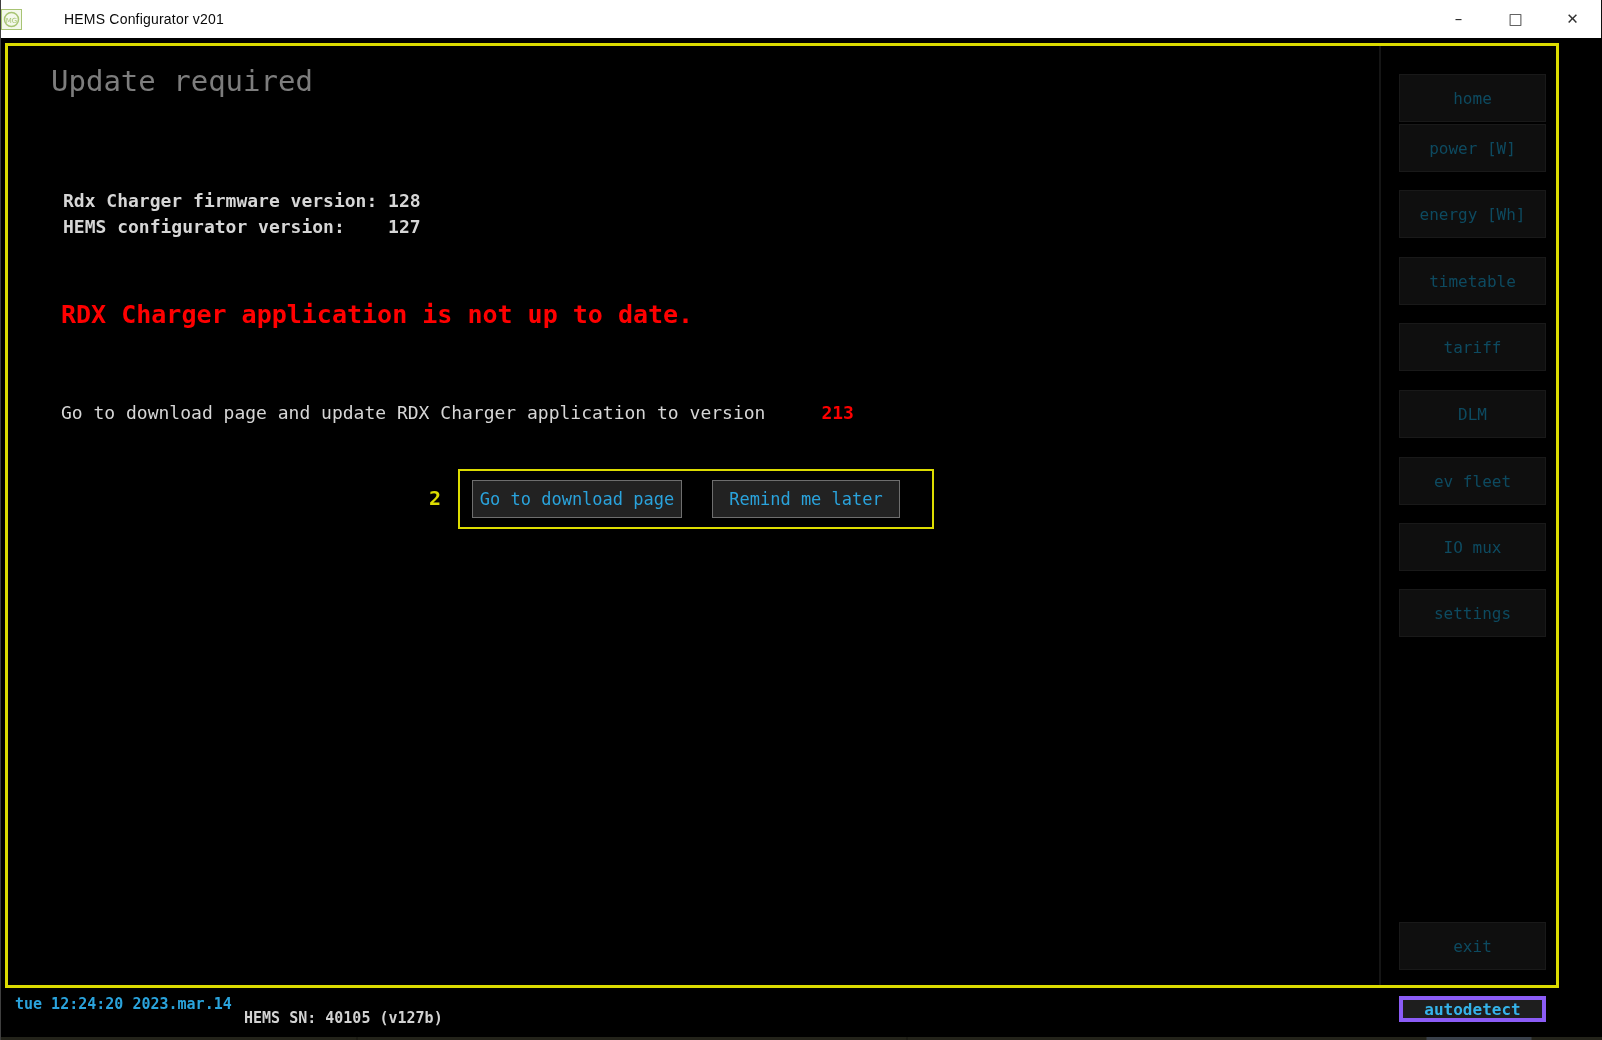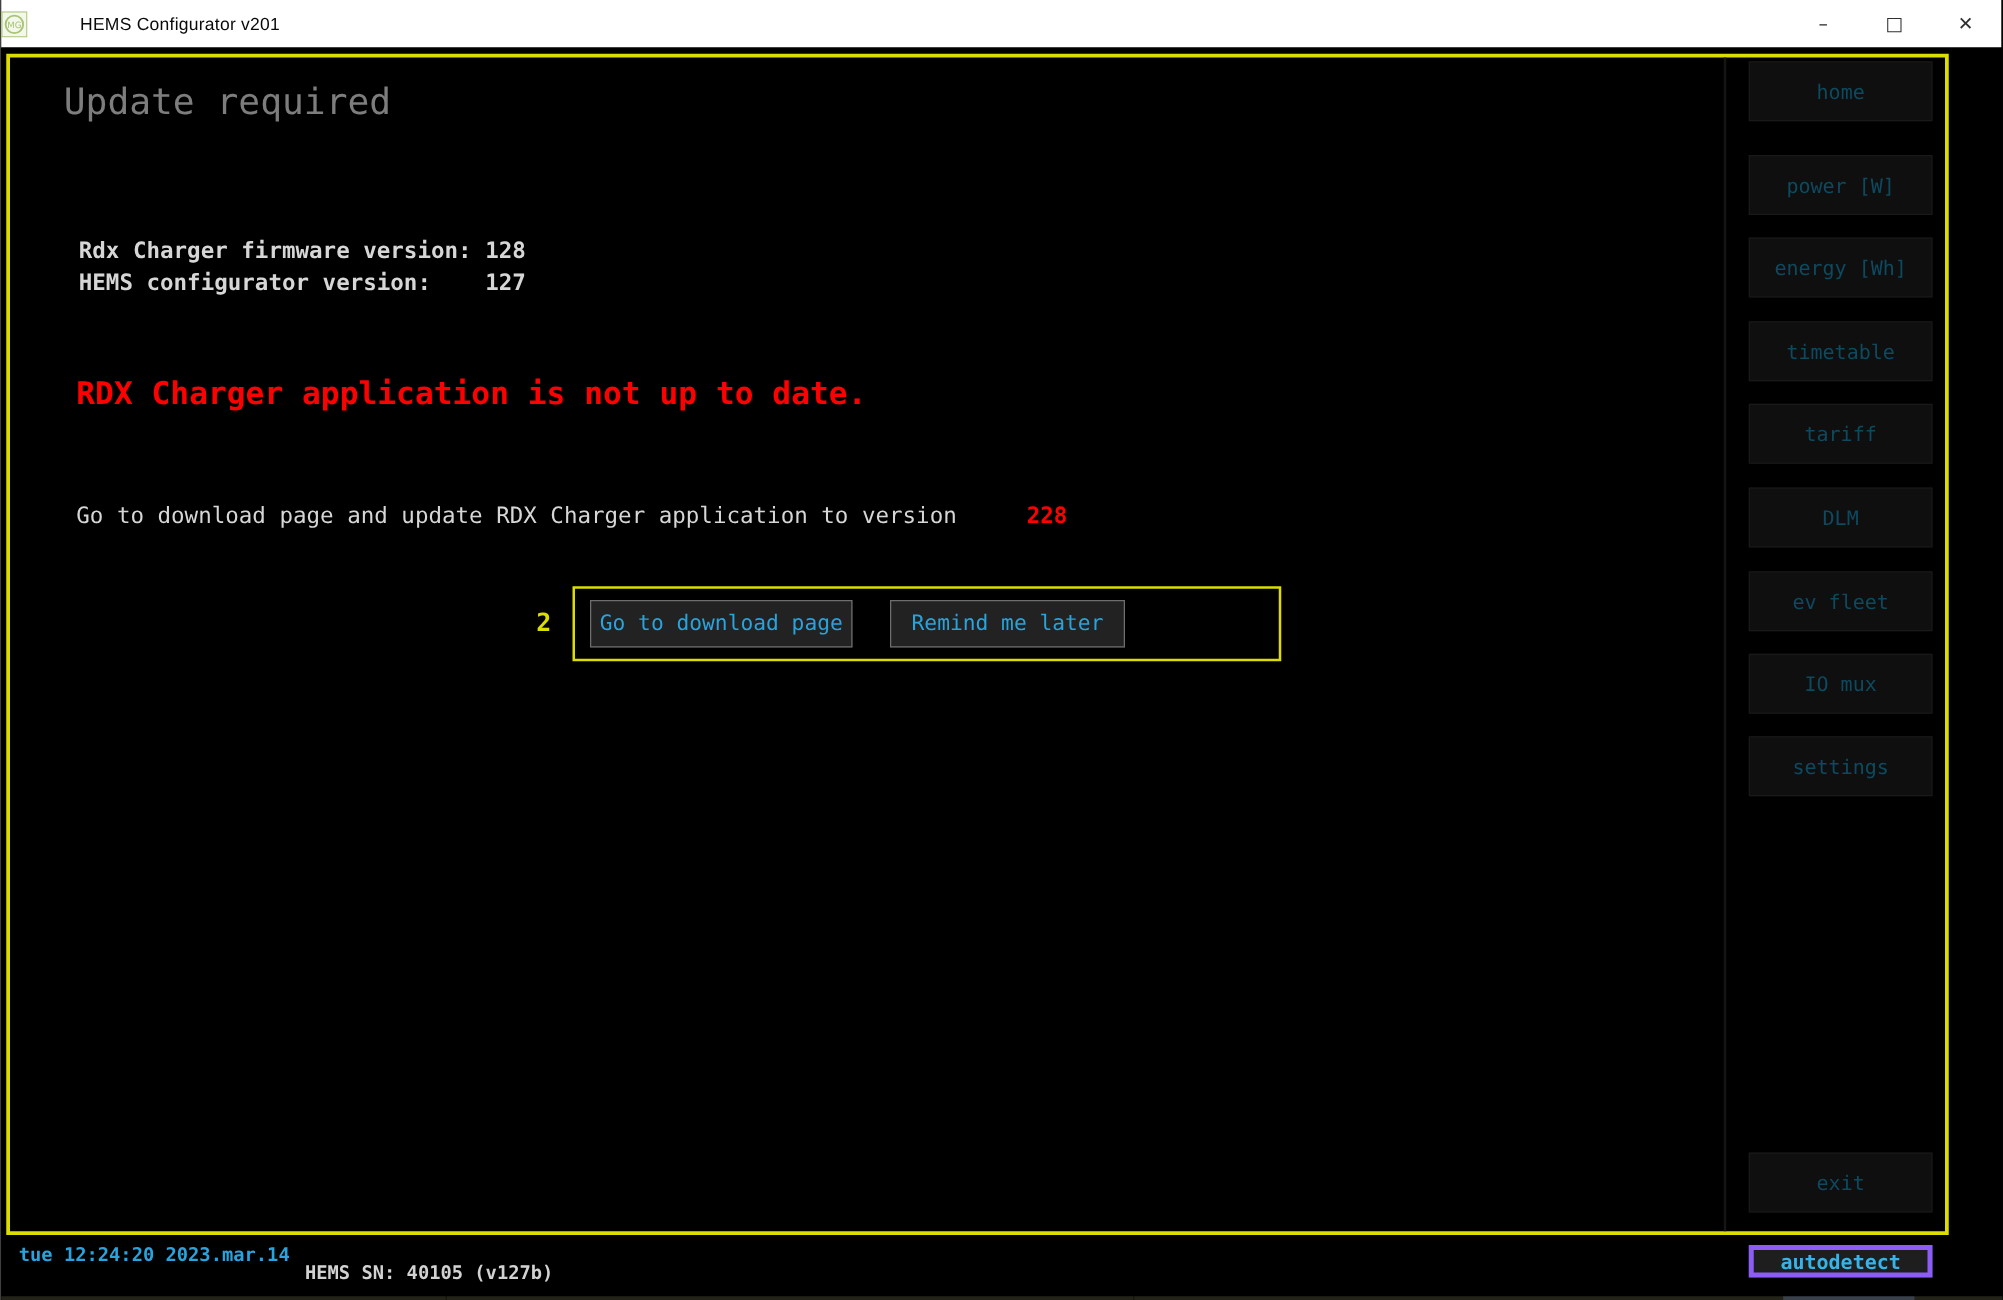--- a/index.html
+++ b/index.html
@@ -70,21 +70,21 @@
     font-size:18px;color:var(--text-light);white-space:pre;
   }
   .instruction-version{
     margin-left:56px;color:var(--red);font-weight:bold;
   }
   .step-label{
     position:absolute;left:428px;top:448px;
     font-size:20px;font-weight:bold;color:var(--yellow);
   }
   .dialog-box{
-    position:absolute;left:457px;top:431px;width:567px;height:60px;
+    position:absolute;left:457px;top:431px;width:476px;height:60px;
     border:2px solid var(--yellow);
     display:flex;align-items:center;gap:30px;padding-left:12px;
   }
   .dlg-btn{
     height:38px;background:#222222;border:1px solid #6e6e6e;
     color:var(--cyan);font-size:17px;font-family:"DejaVu Sans Mono",monospace;
     display:flex;align-items:center;justify-content:center;cursor:pointer;
   }
   .dlg-btn.download{width:210px;}
   .dlg-btn.remind{width:188px;}
@@ -149,30 +149,30 @@
 
     <div class="page-heading">Update required</div>
 
     <div class="version-lines">
       <div class="version-line">Rdx Charger firmware version: 128</div>
       <div class="version-line">HEMS configurator version:    127</div>
     </div>
 
     <div class="warning-text">RDX Charger application is not up to date.</div>
 
-    <div class="instruction-row"><span>Go to download page and update RDX Charger application to version</span><span class="instruction-version">228</span></div>
+    <div class="instruction-row"><span>Go to download page and update RDX Charger application to version</span><span class="instruction-version">213</span></div>
 
     <div class="step-label">2</div>
 
     <div class="dialog-box">
       <div class="dlg-btn download">Go to download page</div>
       <div class="dlg-btn remind">Remind me later</div>
     </div>
 
-    <div class="side-btn" style="top:11px">home</div>
+    <div class="side-btn" style="top:36px">home</div>
     <div class="side-btn" style="top:86px">power [W]</div>
     <div class="side-btn" style="top:152px">energy [Wh]</div>
     <div class="side-btn" style="top:219px">timetable</div>
     <div class="side-btn" style="top:285px">tariff</div>
     <div class="side-btn" style="top:352px">DLM</div>
     <div class="side-btn" style="top:419px">ev fleet</div>
     <div class="side-btn" style="top:485px">IO mux</div>
     <div class="side-btn" style="top:551px">settings</div>
     <div class="side-btn" style="top:884px">exit</div>
 

